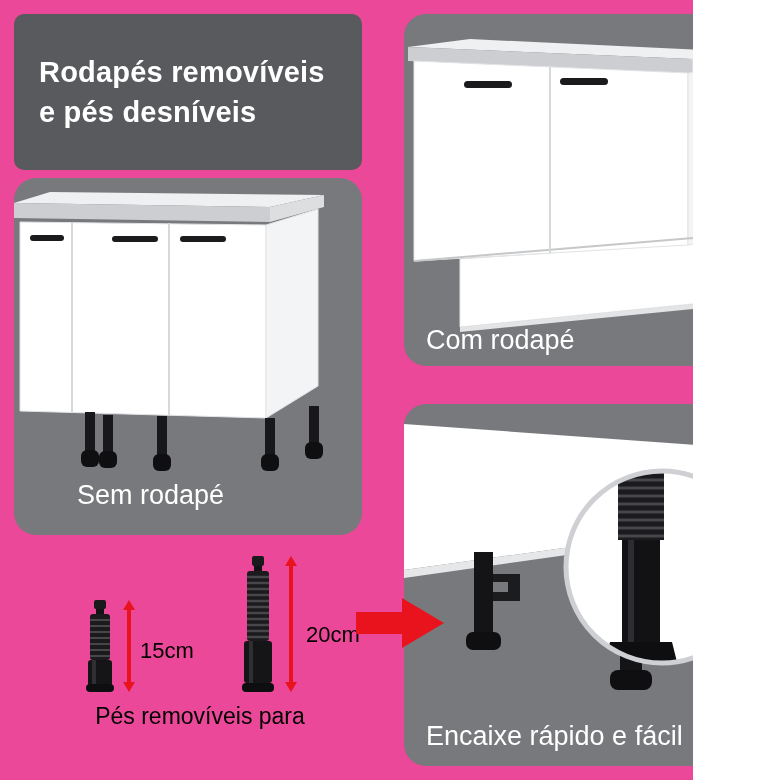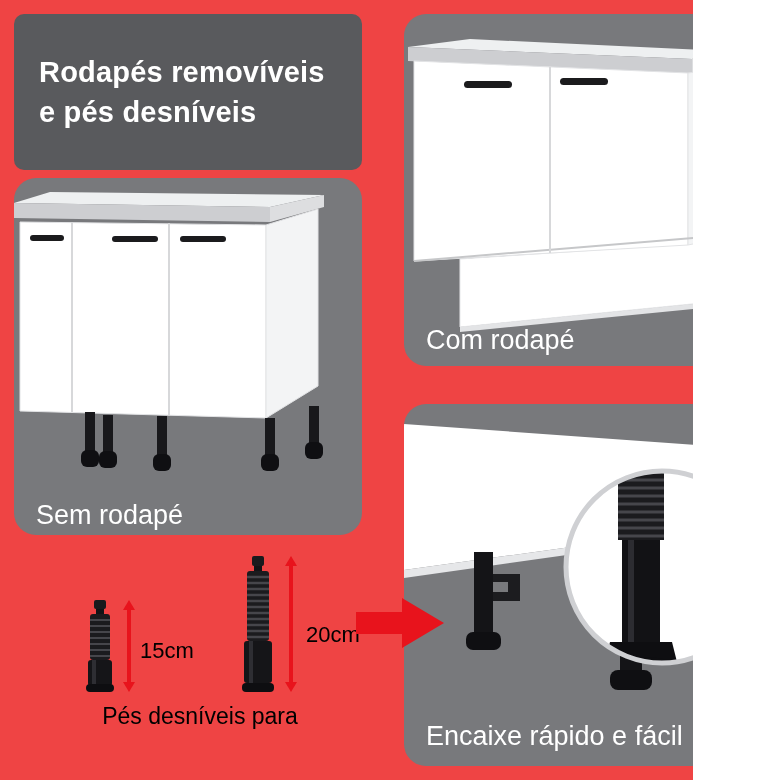--- a/index.html
+++ b/index.html
@@ -1,31 +1,31 @@
 <!DOCTYPE html>
 <html><head>
 <meta charset="utf-8">
 <style>
   * { margin:0; padding:0; box-sizing:border-box; }
   html, body { background:#ffffff; }
   body { font-family:"Liberation Sans", sans-serif; }
-  .canvas { position:relative; width:693px; height:780px; background:#ef4444; overflow:hidden; }
+  .canvas { position:relative; width:693px; height:780px; background:#ec4899; overflow:hidden; }
 
   .title-box { position:absolute; left:14px; top:14px; width:348px; height:156px;
     background:#595a5d; border-radius:10px; display:flex; flex-direction:column;
     justify-content:center; padding-left:25px; }
   .title-line { color:#ffffff; font-weight:700; font-size:29px; line-height:40px; letter-spacing:0.2px; }
 
   .panel { position:absolute; background:#78797c; border-radius:22px; overflow:hidden; }
   #panel-sem { left:14px; top:178px; width:348px; height:357px; }
   #panel-com { left:404px; top:14px; width:362px; height:352px; }
   #panel-encaixe { left:404px; top:404px; width:362px; height:362px; }
   .panel svg { position:absolute; left:0; top:0; }
   .panel-label { position:absolute; left:22px; color:#ffffff; font-size:27px; font-weight:400; }
-  #panel-sem .panel-label { bottom:4px; }
+  #panel-sem .panel-label { bottom:24px;margin-left:41px; }
   #panel-com .panel-label { bottom:10px; }
   #panel-encaixe .panel-label { bottom:14px; }
 
   .abs { position:absolute; }
   .dim-label { position:absolute; color:#000000; font-size:22px; }
   .caption { position:absolute; left:28px; top:701px; width:344px; text-align:center;
     color:#000000; font-size:23px; line-height:30px; }
 </style>
 </head>
 <body>
@@ -191,16 +191,16 @@
     <rect x="7" y="9" width="4" height="118" fill="#e8131c"></rect>
     <polygon points="9,136 3,126 15,126" fill="#e8131c"></polygon>
   </svg>
   <div class="dim-label" style="left:306px; top:614px;margin-top:8px;">20cm</div>
 
   <svg class="abs" style="left:356px; top:598px;" width="88" height="50" viewBox="0 0 88 50">
     <polygon points="0,14 46,14 46,0 88,25 46,50 46,36 0,36" fill="#e8131c"></polygon>
   </svg>
 
   <div class="caption">
-    <div>Pés desníveis para</div>
+    <div>Pés removíveis para</div>
   </div>
 
 </div>
 
 </body></html>

